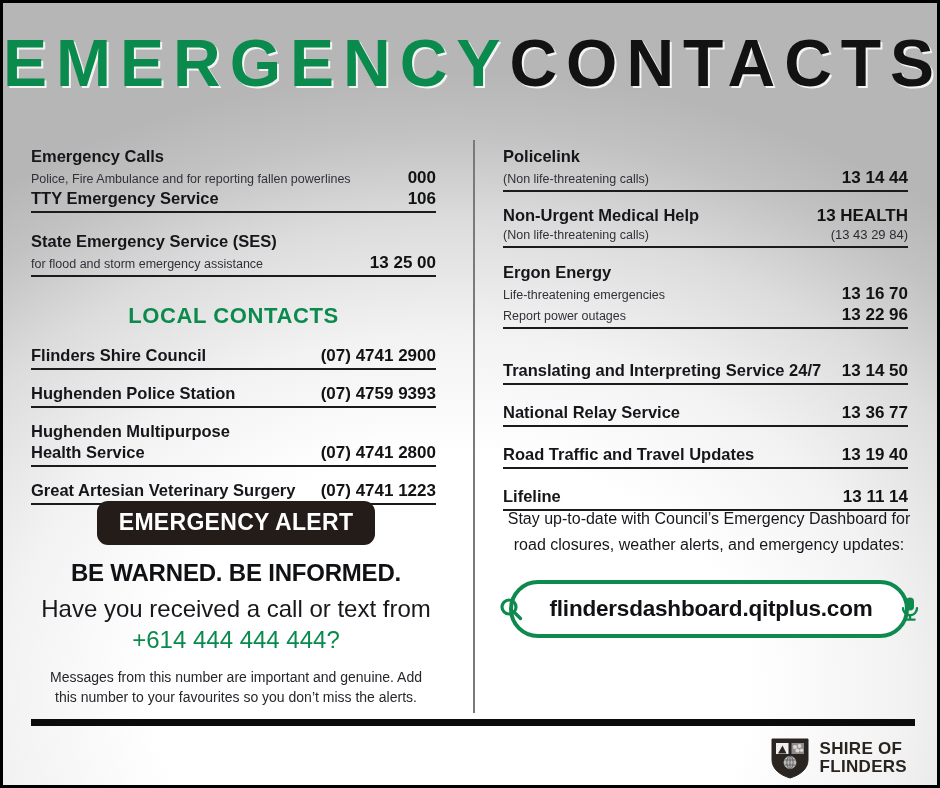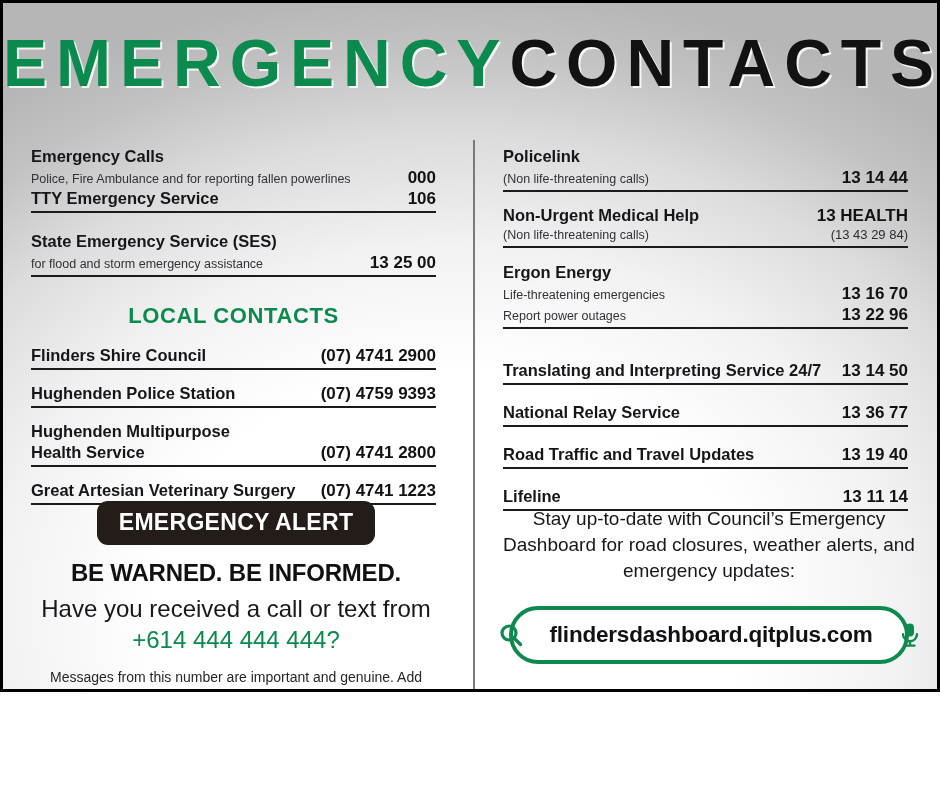--- a/index.html
+++ b/index.html
@@ -8,21 +8,21 @@
     padding: 0;
     background: #ffffff;
   }
   body {
     font-family: "Liberation Sans", sans-serif;
   }
 
   .poster {
     position: relative;
     width: 940px;
-    height: 692px;
+    height: 788px;
     box-sizing: border-box;
     border: 3px solid #000000;
     overflow: hidden;
     background:
       radial-gradient(ellipse 780px 620px at 48% 88%, #ffffff 0%, #ffffff 38%, #f2f2f2 58%, #dcdcdc 76%, #c2c2c2 90%, #b6b6b6 100%);
   }
 
   
   .title-wrap {
     position: absolute;
@@ -159,21 +159,21 @@
 
   
   .dash-block {
     position: absolute;
     left: 492px;
     top: 503px;
     width: 428px;
     text-align: center;
   }
   .dash-text {
-    font-size: 19px;
+    font-size: 16px;
     color: #15171b;
     line-height: 26px;
   }
   .search-pill {
     margin: 22px auto 16px auto;
     width: 400px;
     height: 58px;
     box-sizing: border-box;
     border: 4px solid #0f8a4f;
     border-radius: 34px;

